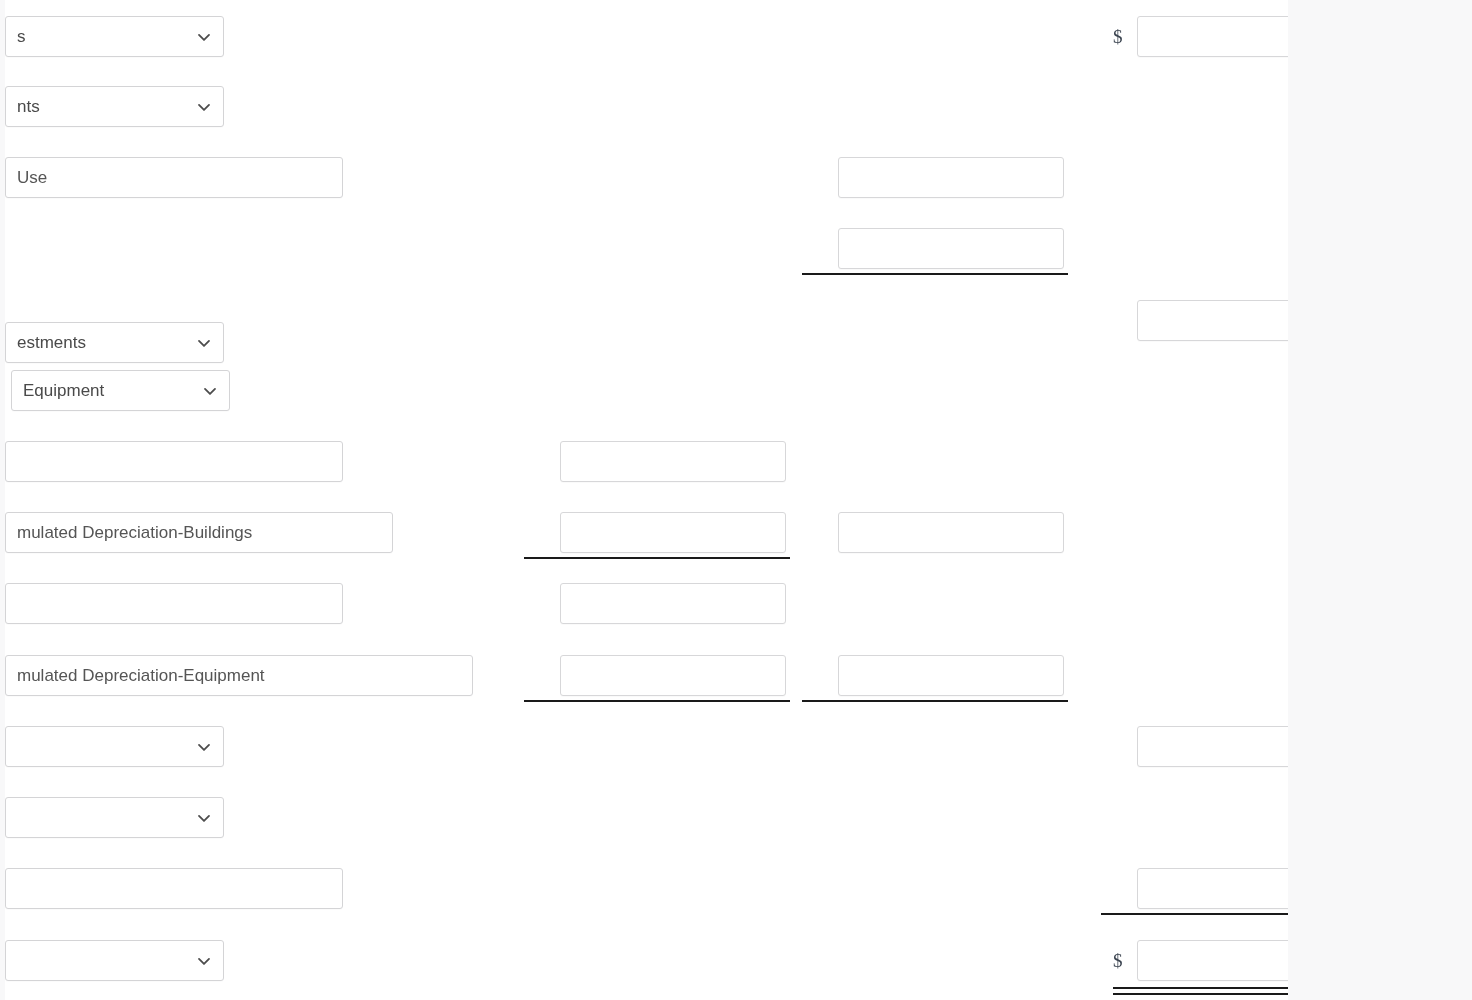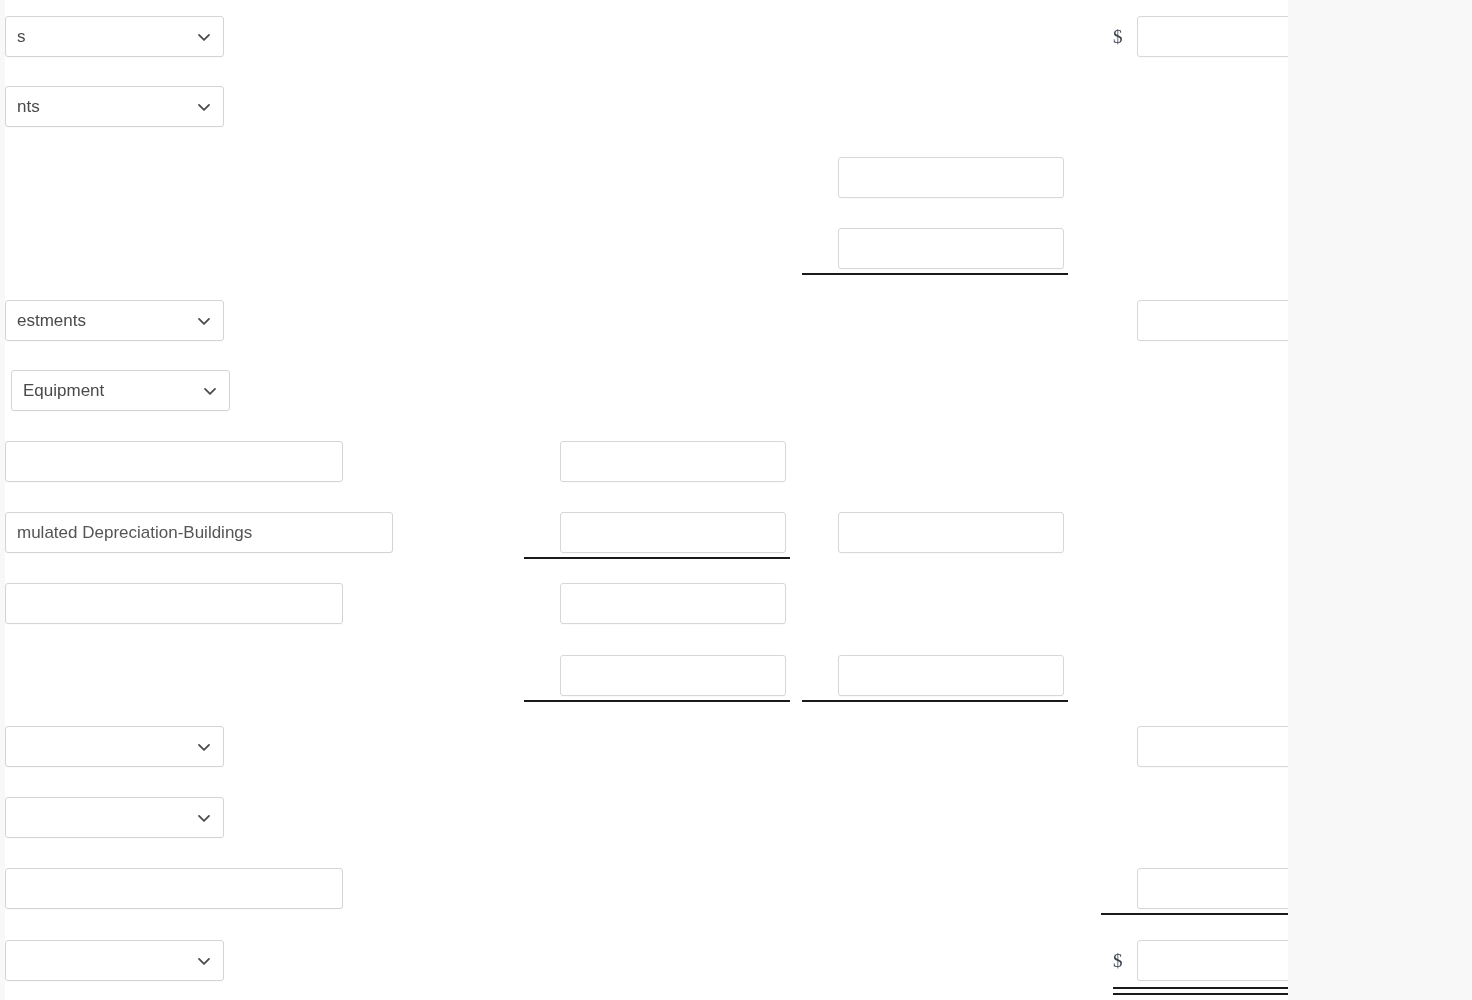--- a/index.html
+++ b/index.html
@@ -163,36 +163,41 @@
             <span>nts</span>
             <span class="chev">
               <svg viewBox="0 0 24 24" width="20" height="20" fill="none" stroke="#4d4d4d" stroke-width="2.2" stroke-linecap="round" stroke-linejoin="round">
                 <polyline points="6,9.5 12,15.5 18,9.5"></polyline>
               </svg>
             </span>
           </div>
         </div>
       </div>
       <div class="row" style="top: 157px;">
+        <div class="cell" style="left: 232px; width: 338px;">
+          <div class="txt" style="width: 338px;">
+            <span>Use</span>
+          </div>
+        </div>
         <div class="cell" style="left: 1065px; width: 226px;">
           <div class="amt" style="width: 226px;">
             <span></span>
           </div>
         </div>
       </div>
       <div class="row" style="top: 228px;">
         <div class="cell" style="left: 1065px; width: 226px;">
           <div class="amt" style="width: 226px;">
             <span></span>
           </div>
         </div>
         <div class="rule-single" style="left: 1029px; width: 266px; top: 45px;"></div>
       </div>
       <div class="row" style="top: 300px;">
-        <div class="cell" style="left: 232px; width: 244px;">
+        <div class="cell" style="left: 232px; width: 244px; margin-top: 22px;">
           <div class="sel" style="width: 219px;">
             <span>estments</span>
             <span class="chev">
               <svg viewBox="0 0 24 24" width="20" height="20" fill="none" stroke="#4d4d4d" stroke-width="2.2" stroke-linecap="round" stroke-linejoin="round">
                 <polyline points="6,9.5 12,15.5 18,9.5"></polyline>
               </svg>
             </span>
           </div>
         </div>
         <div class="cell" style="left: 1364px; width: 196px;">
@@ -249,20 +254,25 @@
             <span></span>
           </div>
         </div>
         <div class="cell" style="left: 787px; width: 226px;">
           <div class="amt" style="width: 226px;">
             <span></span>
           </div>
         </div>
       </div>
       <div class="row" style="top: 655px;">
+        <div class="cell" style="left: 232px; width: 468px;">
+          <div class="txt" style="width: 468px;">
+            <span>mulated Depreciation-Equipment</span>
+          </div>
+        </div>
         <div class="cell" style="left: 787px; width: 226px;">
           <div class="amt" style="width: 226px;">
             <span></span>
           </div>
         </div>
         <div class="rule-single" style="left: 751px; width: 266px; top: 45px;"></div>
         <div class="cell" style="left: 1065px; width: 226px;">
           <div class="amt" style="width: 226px;">
             <span></span>
           </div>

